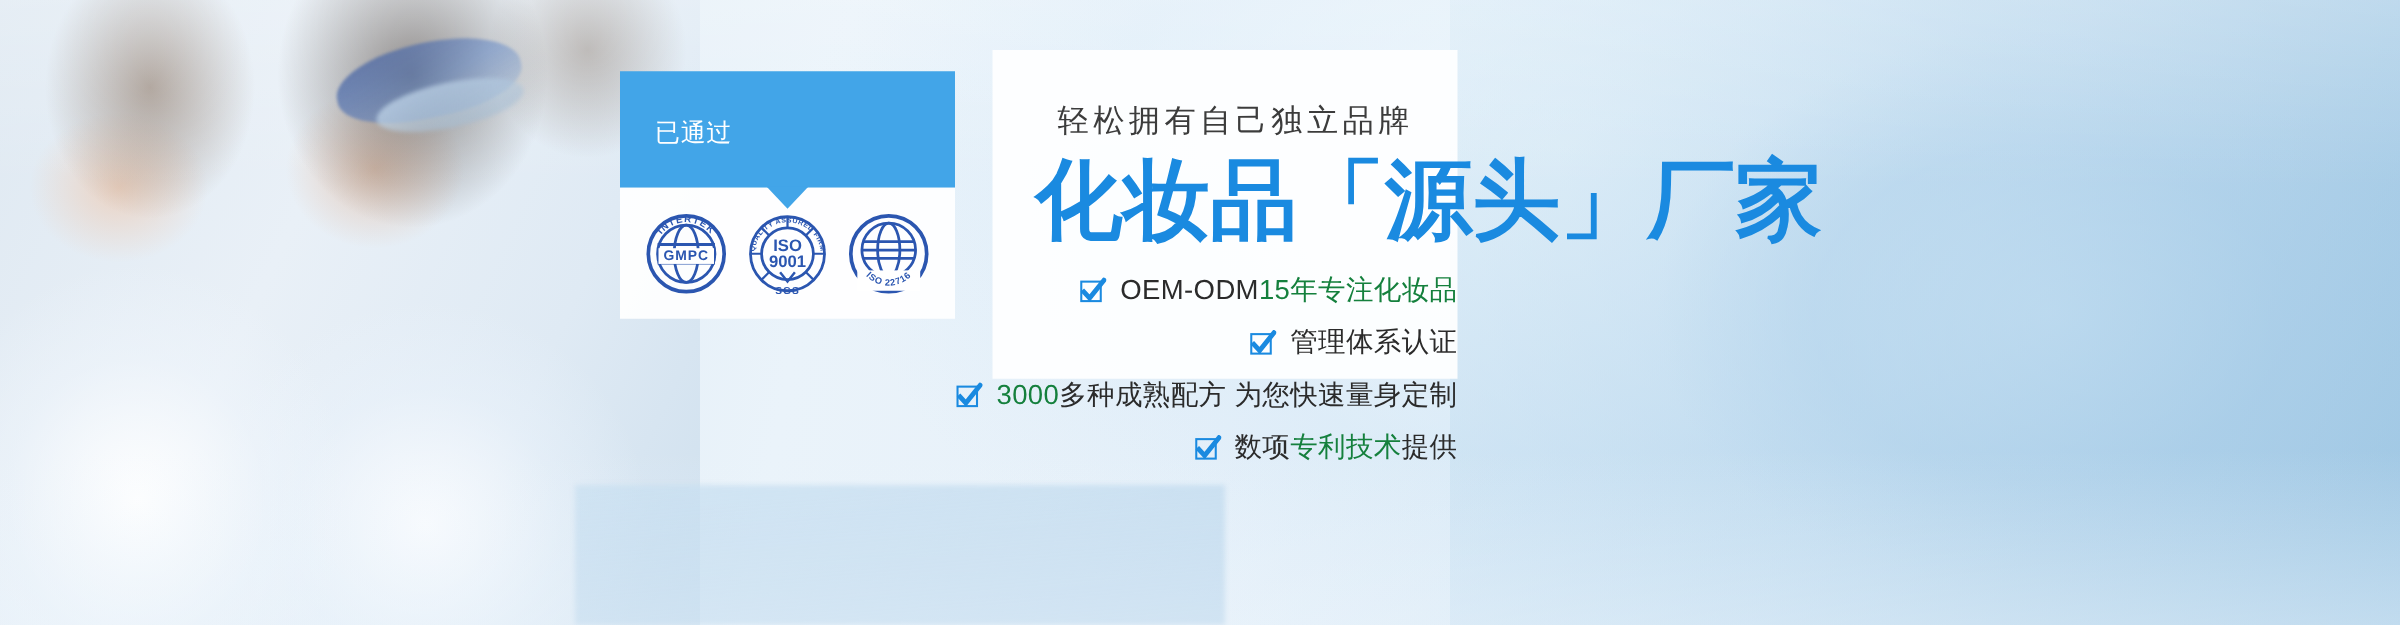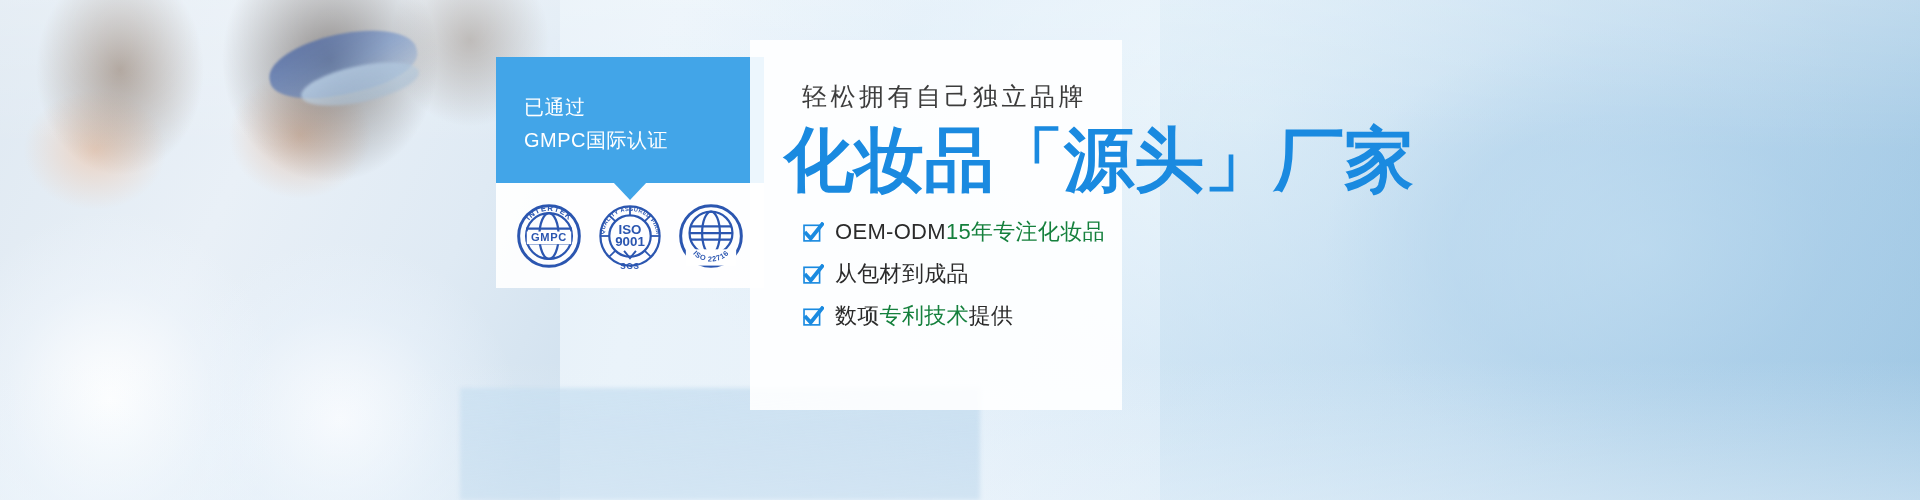--- a/index.html
+++ b/index.html
@@ -79,33 +79,33 @@
     border-top:18px solid #42a5e8;
   }
   .cert-white{
     background:rgba(255,255,255,.92); height:105px;
     display:flex; align-items:center; justify-content:space-around; padding:0 12px;
   }
   .logo{ flex:0 0 auto; }
 
   
   .main-panel{
-    position:absolute; left:750px; top:40px; width:372px; height:370px;
+    position:absolute; left:794px; top:40px; width:372px; height:263px;
     background:rgba(255,255,255,.90);
   }
   .panel-inner{ padding:40px 0 0 52px; }
   .subhead{
     font-size:25px; color:#3c3c3c; letter-spacing:3.5px; white-space:nowrap;
   }
   .headline{
     font-size:70px; color:#1a8ae0; font-weight:bold; letter-spacing:0px;
     margin:8px 0 0 -18px; white-space:nowrap; line-height:1.12;
   }
   .bullets{ margin-top:18px; }
-  .bullet{ display:flex; align-items:center; margin-bottom:12px; white-space:nowrap; }
+  .bullet{ display:flex; align-items:center; margin-bottom:12px; white-space:nowrap;justify-content:flex-end; }
   .chk{ flex:0 0 auto; margin-right:11px; position:relative; top:1px; }
   .btxt{ font-size:22px; color:#2b2b2b; letter-spacing:.3px; }
   .hl{ color:#15803d; }
 </style>
 </head>
 <body>
 
 <div id="banner">
 
   <div class="bg-base"></div>
@@ -120,21 +120,20 @@
     
     
     
   </div>
   <div class="tray"></div>
   <div class="haze"></div>
 
   <div class="cert-card">
     <div class="cert-blue">
       <div class="cert-line">已通过</div>
-      <div class="cert-line">GMPC国际认证</div>
       <div class="cert-arrow"></div>
     </div>
 
     <div class="cert-white">
 
       <svg class="logo" width="74" height="74" viewBox="0 0 100 100">
         <defs>
             <path id="arcTop" d="M 16 50 A 34 34 0 0 1 84 50"></path>
           </defs>
         <circle cx="50" cy="50" r="41" fill="none" stroke="#2b56b0" stroke-width="4"></circle>
@@ -208,24 +207,33 @@
           <span class="btxt">OEM-ODM </span>
             <span class="btxt hl">15年专注化妆品</span>
             <span class="btxt"></span>
         </div>
 
         <div class="bullet">
           <svg class="chk" width="22" height="22" viewBox="0 0 24 24">
             <rect x="2.2" y="3.6" width="17" height="17" fill="none" stroke="#1a8ae0" stroke-width="1.8"></rect>
             <path d="M 4.5 12.5 L 9.5 18 L 22 2.4" fill="none" stroke="#1a8ae0" stroke-width="4.2" stroke-linecap="square" stroke-linejoin="miter"></path>
           </svg>
-          <span class="btxt">从包材到成品 </span>
+          <span class="btxt">管理体系认证 </span>
             <span class="btxt"></span>
         </div>
 
+        <div class="bullet">
+          <svg class="chk" width="22" height="22" viewBox="0 0 24 24">
+            <rect x="2.2" y="3.6" width="17" height="17" fill="none" stroke="#1a8ae0" stroke-width="1.8"></rect>
+            <path d="M 4.5 12.5 L 9.5 18 L 22 2.4" fill="none" stroke="#1a8ae0" stroke-width="4.2" stroke-linecap="square" stroke-linejoin="miter"></path>
+          </svg>
+          <span class="btxt"></span>
+            <span class="btxt hl">3000</span>
+            <span class="btxt">多种成熟配方 为您快速量身定制</span>
+        </div>
 
         <div class="bullet">
           <svg class="chk" width="22" height="22" viewBox="0 0 24 24">
             <rect x="2.2" y="3.6" width="17" height="17" fill="none" stroke="#1a8ae0" stroke-width="1.8"></rect>
             <path d="M 4.5 12.5 L 9.5 18 L 22 2.4" fill="none" stroke="#1a8ae0" stroke-width="4.2" stroke-linecap="square" stroke-linejoin="miter"></path>
           </svg>
           <span class="btxt">数项</span>
             <span class="btxt hl">专利技术</span>
             <span class="btxt">提供</span>
         </div>

